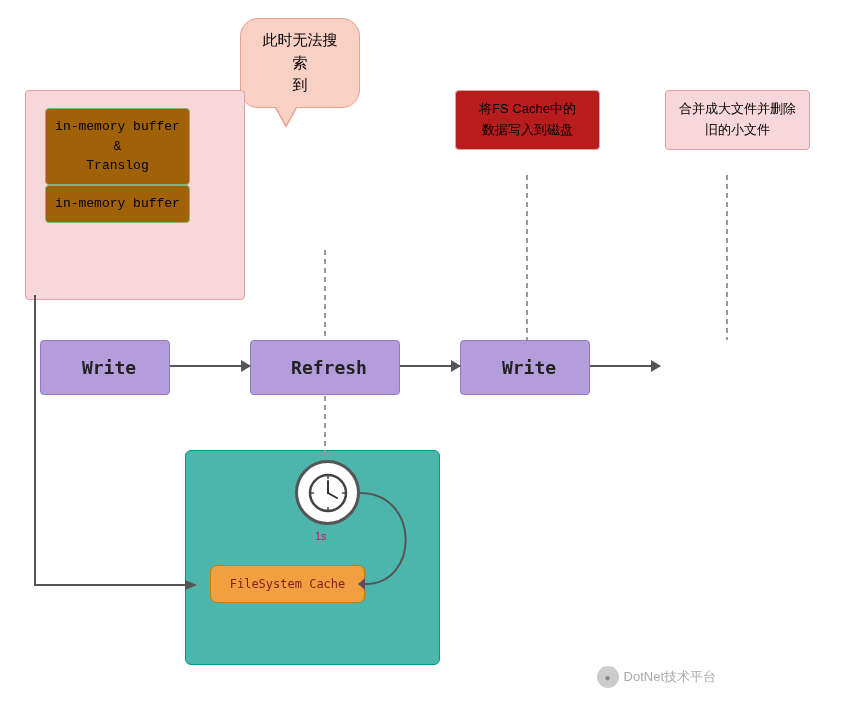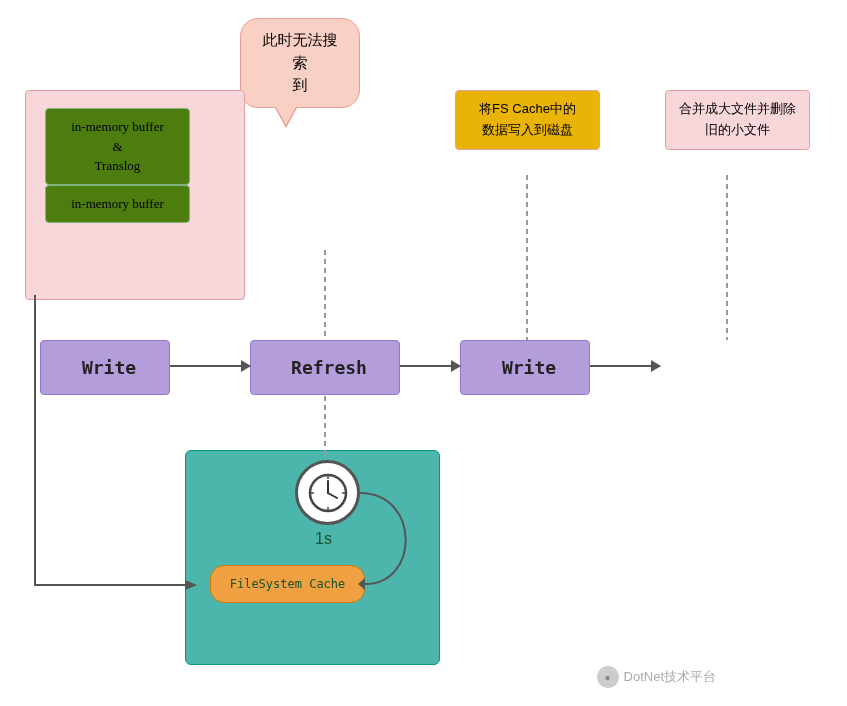--- a/index.html
+++ b/index.html
@@ -62,49 +62,49 @@
       left: 25px;
       width: 220px;
       height: 210px;
       background: #f8d7da;
       border: 1.5px solid #e0a0a8;
       border-radius: 4px;
     }
 
     
     .green-box {
-      background: #4d7c0f;
+      background: #a16207;
       border: 1.5px solid #80b580;
       border-radius: 4px;
       padding: 8px 0;
       font-size: 13px;
       text-align: center;
       line-height: 1.5;
-      font-family: Liberation Serif, serif;
+      font-family: Liberation Mono, monospace;
     }
     .green-box-1 {
       position: absolute;
       top: 108px;
       left: 45px;
       width: 145px;
     }
     .green-box-2 {
       position: absolute;
       top: 185px;
       left: 45px;
       width: 145px;
     }
 
     
     .annotation-flush {
       position: absolute;
       top: 90px;
       left: 455px;
       width: 145px;
-      background: #eab308;
+      background: #b91c1c;
       border: 1.5px solid #e0a0a8;
       border-radius: 4px;
       padding: 8px 17px;
       font-size: 13px;
       text-align: center;
       line-height: 1.6;
     }
 
     
     .annotation-merge {
@@ -193,41 +193,41 @@
       align-items: center;
       justify-content: center;
       font-size: 22px;
       z-index: 10;
     }
 
     .timer-label {
       position: absolute;
       top: 530px;
       left: 315px;
-      font-size: 16px;
-      color: #14532d;
+      font-size: 11px;
+      color: #be185d;
       z-index: 10;
     }
 
     
     .fs-cache-box {
       position: absolute;
       top: 565px;
       left: 210px;
       width: 155px;
       height: 38px;
       background: #f0a040;
       border: 1.5px solid #cc7a00;
-      border-radius: 14px;
+      border-radius: 7px;
       display: flex;
       align-items: center;
       justify-content: center;
       font-size: 12px;
       font-family: monospace;
-      color: #14532d;
+      color: #7f1d1d;
     }
 
     
     .speech-bubble-bottom {
       position: absolute;
       top: 550px;
       left: 430px;
       background: #f9d0c4;
       border: 1.5px solid #e8a090;
       border-radius: 18px;

